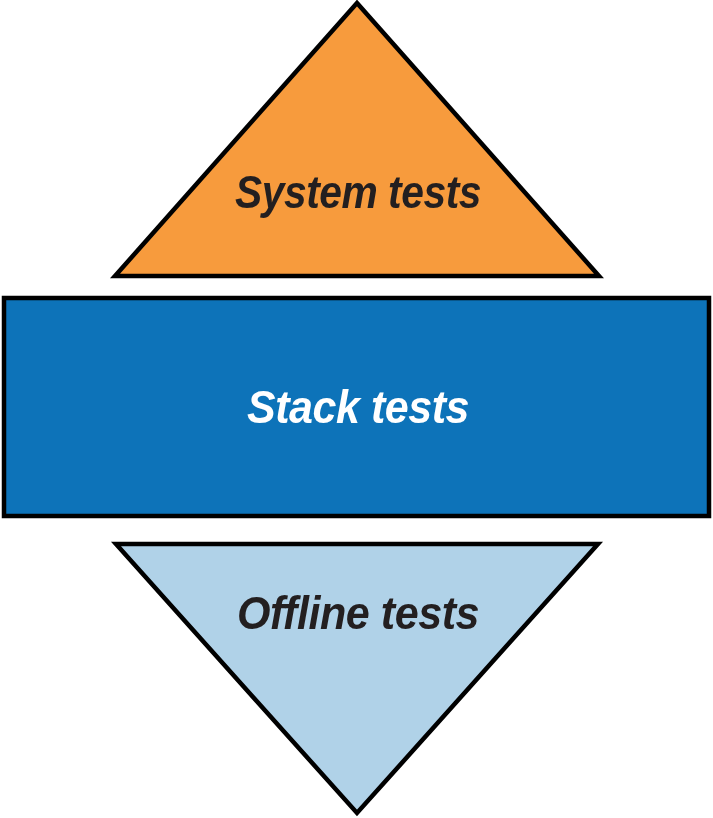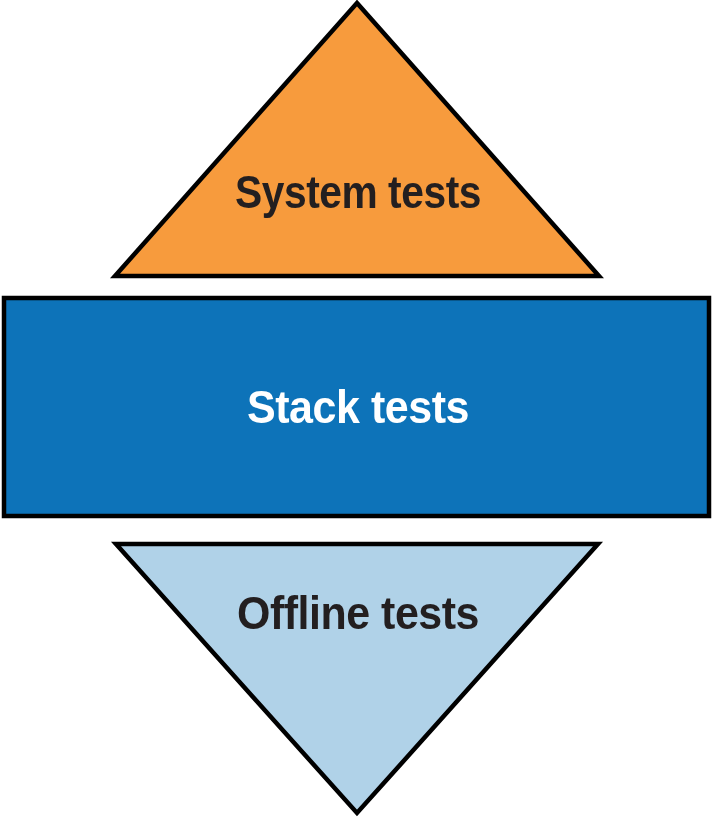--- a/index.html
+++ b/index.html
@@ -9,20 +9,21 @@
     width: 713px;
     height: 818px;
     overflow: hidden;
     font-family: "Liberation Sans", sans-serif;
   }
   .figure-canvas {
     position: relative;
     width: 713px;
     height: 818px;
     background: #ffffff;
+    font-style: italic;
   }
   svg {
     display: block;
   }
   .shape {
     stroke-linejoin: miter;
   }
   .layer-label {
     font-family: "Liberation Sans", "DejaVu Sans", sans-serif;
     font-weight: bold;

